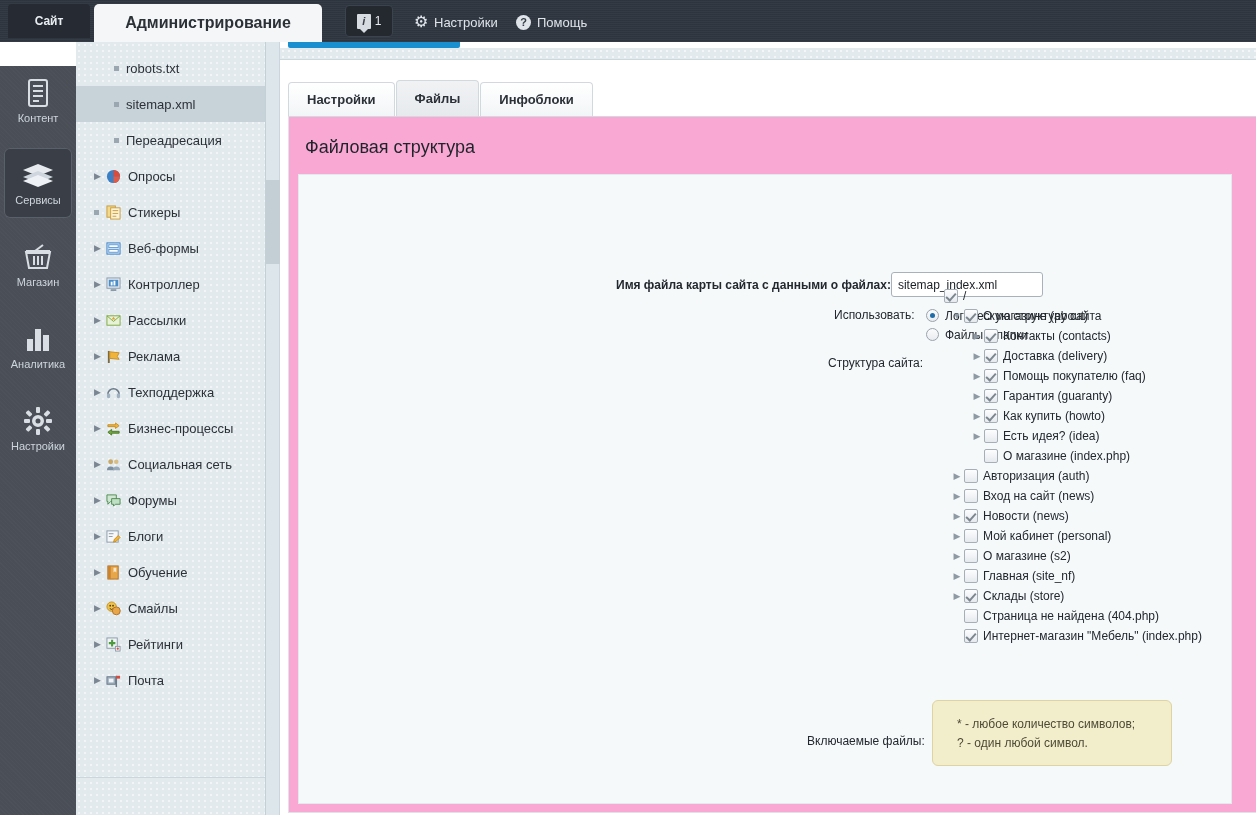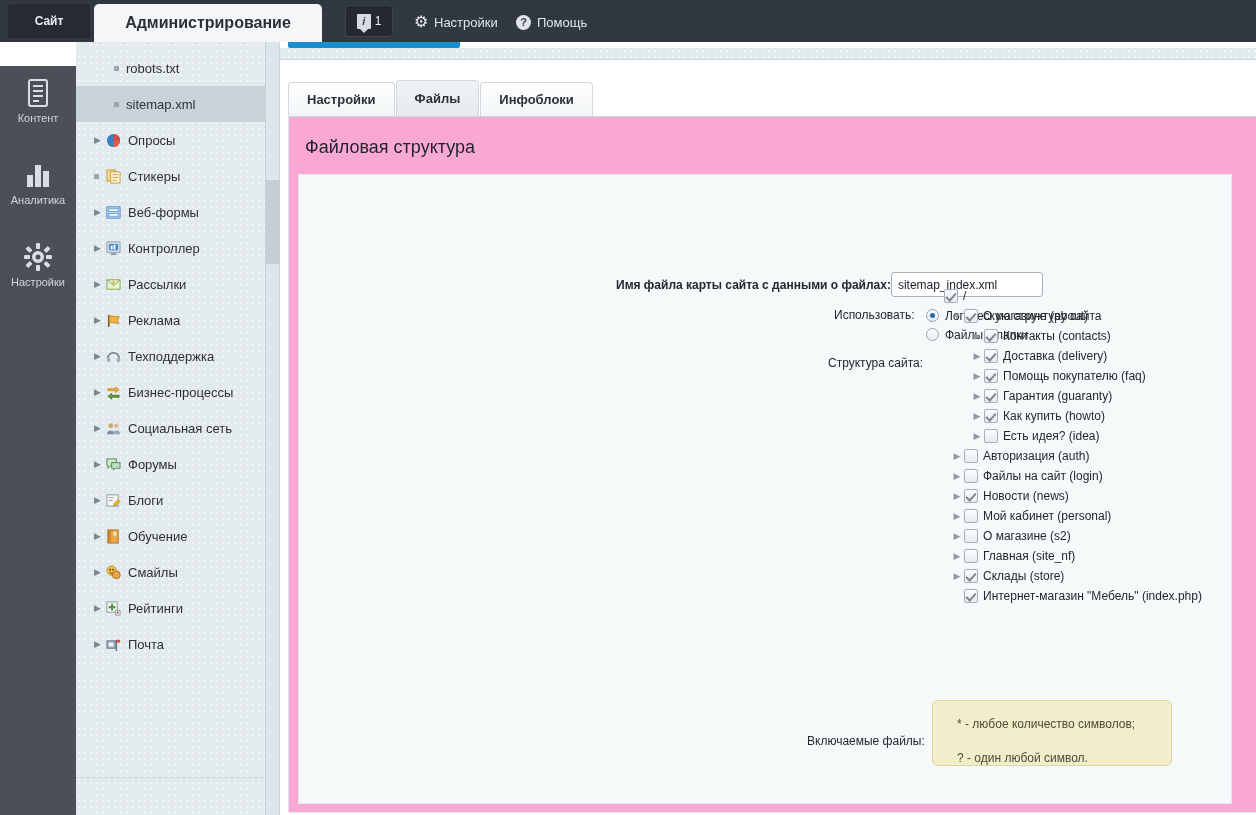--- a/index.html
+++ b/index.html
@@ -237,21 +237,21 @@
   
   #hintbox {
     position: absolute; left: 932px; top: 700px; width: 240px; height: 66px;
     background: #f2edcb; border: 1px solid #ddd3a3; border-radius: 6px;
     z-index: 26;
   }
   #hintbox div {
     font-size: 12px; color: #4d4a36; padding-left: 24px;
   }
   #hintbox div:first-child { padding-top: 16px; }
-  #hintbox div + div { padding-top: 5px; margin-top: 15px; }
+  #hintbox div + div { padding-top: 5px; }
 </style>
 </head>
 <body>
 
 <div id="topbar">
   <div id="tab-site">
     <span>Сайт</span>
   </div>
   <div id="tab-admin">
     <span>Администрирование</span>
@@ -275,20 +275,43 @@
       <span class="rail-ico">
         <svg width="26" height="28" viewBox="0 0 26 28">
           <rect x="4" y="1" width="18" height="26" rx="2" fill="none" stroke="#d9dee4" stroke-width="2"></rect>
           <line x1="8" y1="7" x2="18" y2="7" stroke="#d9dee4" stroke-width="2"></line>
           <line x1="8" y1="12" x2="18" y2="12" stroke="#d9dee4" stroke-width="2"></line>
           <line x1="8" y1="17" x2="18" y2="17" stroke="#d9dee4" stroke-width="2"></line>
           <line x1="8" y1="22" x2="14" y2="22" stroke="#d9dee4" stroke-width="2"></line>
         </svg>
       </span>
       <span class="rail-label">Контент</span>
+    </div>
+    <div class="rail-item active">
+      <span class="rail-ico">
+        <svg width="32" height="26" viewBox="0 0 32 26">
+          <polygon points="16,2 31,8 16,14 1,8" fill="#e6eaef"></polygon>
+          <polygon points="16,9 31,15 16,21 1,15" fill="#cfd6de"></polygon>
+          <polygon points="16,13 31,19 16,25 1,19" fill="#eef1f5"></polygon>
+        </svg>
+      </span>
+      <span class="rail-label">Сервисы</span>
+    </div>
+    <div class="rail-item">
+      <span class="rail-ico">
+        <svg width="30" height="28" viewBox="0 0 30 28">
+          <path d="M3 9 L27 9 L24 25 L6 25 Z" fill="none" stroke="#d9dee4" stroke-width="2"></path>
+          <line x1="3" y1="9" x2="27" y2="9" stroke="#d9dee4" stroke-width="4"></line>
+          <line x1="11" y1="13" x2="11" y2="22" stroke="#d9dee4" stroke-width="2"></line>
+          <line x1="15" y1="13" x2="15" y2="22" stroke="#d9dee4" stroke-width="2"></line>
+          <line x1="19" y1="13" x2="19" y2="22" stroke="#d9dee4" stroke-width="2"></line>
+          <path d="M12 8 L20 2" stroke="#d9dee4" stroke-width="2" fill="none"></path>
+        </svg>
+      </span>
+      <span class="rail-label">Магазин</span>
     </div>
     <div class="rail-item">
       <span class="rail-ico">
         <svg width="28" height="26" viewBox="0 0 28 26">
           <rect x="3" y="13" width="6" height="12" fill="#d9dee4"></rect>
           <rect x="11" y="3" width="6" height="22" fill="#d9dee4"></rect>
           <rect x="19" y="9" width="6" height="16" fill="#d9dee4"></rect>
         </svg>
       </span>
       <span class="rail-label">Аналитика</span>
@@ -320,20 +343,26 @@
           <i></i>
         </span>
         <span class="nav-txt">robots.txt</span>
       </div>
       <div class="nav-row sub selected">
         <span class="nav-dot">
           <i></i>
         </span>
         <span class="nav-txt">sitemap.xml</span>
       </div>
+      <div class="nav-row sub">
+        <span class="nav-dot">
+          <i></i>
+        </span>
+        <span class="nav-txt">Переадресация</span>
+      </div>
       <div class="nav-row">
         <span class="nav-arrow">▶</span>
         <span class="nav-ico">
           <svg width="15" height="15" viewBox="0 0 16 16">
             <circle cx="8" cy="8" r="7" fill="#3b7fc4"></circle>
             <path d="M8 8 L15 8 A7 7 0 0 0 8 1 Z" fill="#d94b3a"></path>
             <path d="M8 8 L8 15 A7 7 0 0 0 15 8 Z" fill="#e05b47"></path>
           </svg>
         </span>
         <span class="nav-txt">Опросы</span>
@@ -591,29 +620,34 @@
     <div class="trow" style="padding-left: 40px;">
       <span class="tarrow">▶</span>
       <span class="cb on"></span>
       <span class="tlabel">Как купить (howto)</span>
     </div>
     <div class="trow" style="padding-left: 40px;">
       <span class="tarrow">▶</span>
       <span class="cb"></span>
       <span class="tlabel">Есть идея? (idea)</span>
     </div>
+    <div class="trow" style="padding-left: 40px;">
+      <span class="tarrow none"></span>
+      <span class="cb"></span>
+      <span class="tlabel">О магазине (index.php)</span>
+    </div>
     <div class="trow" style="padding-left: 20px;">
       <span class="tarrow">▶</span>
       <span class="cb"></span>
       <span class="tlabel">Авторизация (auth)</span>
     </div>
     <div class="trow" style="padding-left: 20px;">
       <span class="tarrow">▶</span>
       <span class="cb"></span>
-      <span class="tlabel">Файлы на сайт (login)</span>
+      <span class="tlabel">Вход на сайт (news)</span>
     </div>
     <div class="trow" style="padding-left: 20px;">
       <span class="tarrow">▶</span>
       <span class="cb on"></span>
       <span class="tlabel">Новости (news)</span>
     </div>
     <div class="trow" style="padding-left: 20px;">
       <span class="tarrow">▶</span>
       <span class="cb"></span>
       <span class="tlabel">Мой кабинет (personal)</span>
@@ -625,20 +659,25 @@
     </div>
     <div class="trow" style="padding-left: 20px;">
       <span class="tarrow">▶</span>
       <span class="cb"></span>
       <span class="tlabel">Главная (site_nf)</span>
     </div>
     <div class="trow" style="padding-left: 20px;">
       <span class="tarrow">▶</span>
       <span class="cb on"></span>
       <span class="tlabel">Склады (store)</span>
+    </div>
+    <div class="trow" style="padding-left: 20px;">
+      <span class="tarrow none"></span>
+      <span class="cb"></span>
+      <span class="tlabel">Страница не найдена (404.php)</span>
     </div>
     <div class="trow" style="padding-left: 20px;">
       <span class="tarrow none"></span>
       <span class="cb on"></span>
       <span class="tlabel">Интернет-магазин "Мебель" (index.php)</span>
     </div>
   </div>
 
 <div id="hintbox">
   <div>* - любое количество символов;</div>

